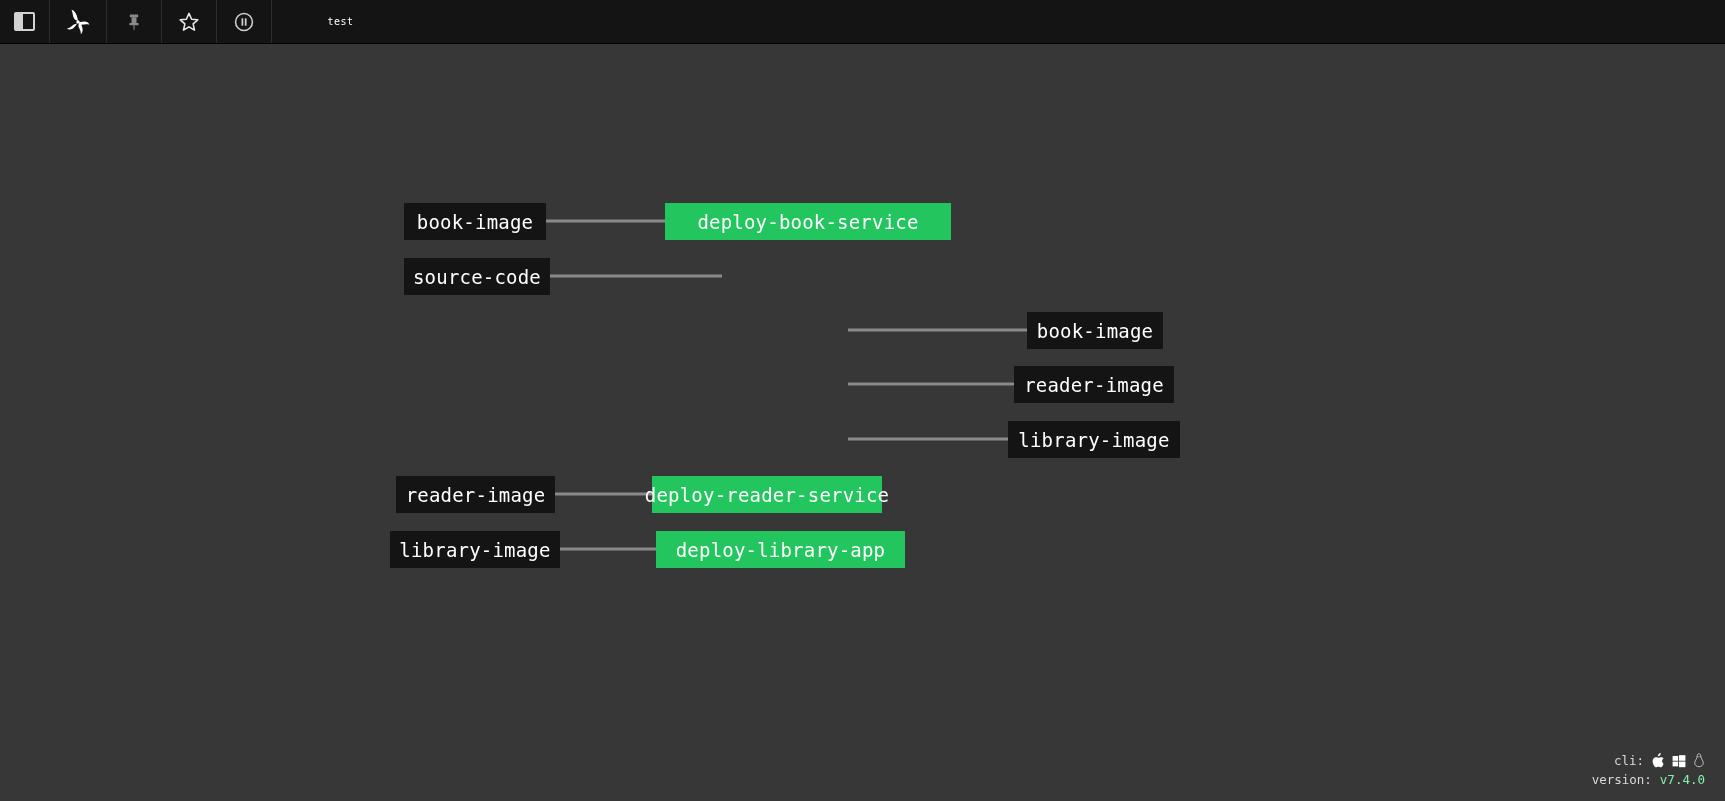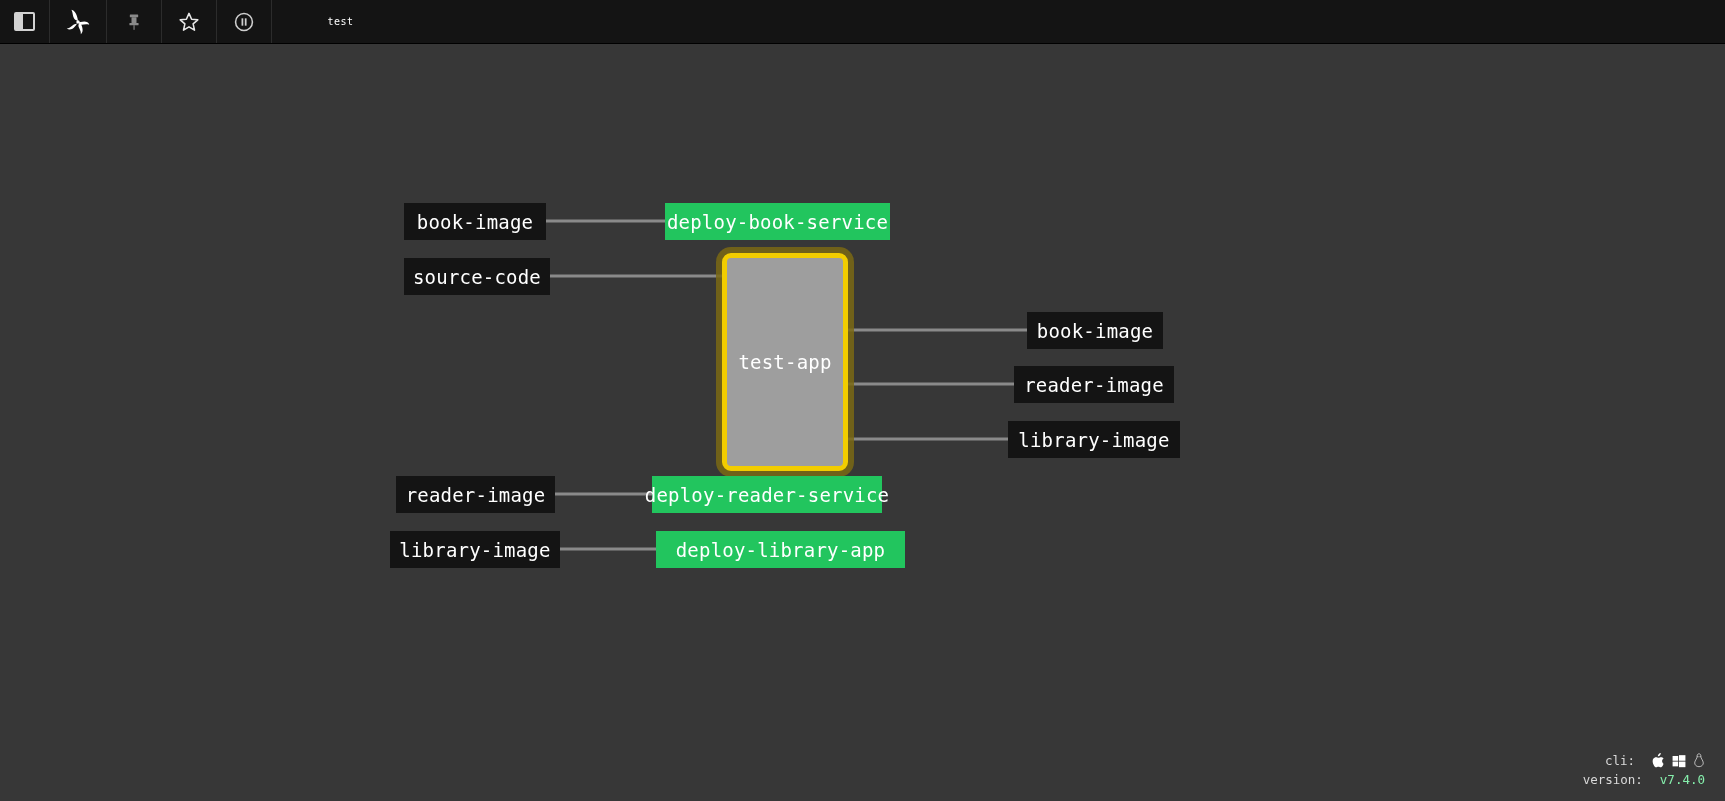--- a/index.html
+++ b/index.html
@@ -150,21 +150,21 @@
     text-align: right;
     color: #cfcfcf;
     font-size: 12.5px;
     line-height: 19px;
     font-family: "DejaVu Sans Mono", "Liberation Mono", monospace;
   }
   .status-row {
     display: flex;
     align-items: center;
     justify-content: flex-end;
-    gap: 17px;
+    gap: 8px;
     white-space: nowrap;
   }
   .status-key { color: #d9d9d9; }
   .status-val { color: #86efac; }
   .os-icons { display: flex; align-items: center; gap: 7px; }
 </style>
 </head>
 <body>
 
 <div id="app">
@@ -227,29 +227,26 @@
           <line x1="546" y1="177" x2="665" y2="177"></line>
           <line x1="550" y1="232" x2="722" y2="232"></line>
           <line x1="848" y1="286" x2="1027" y2="286"></line>
           <line x1="848" y1="340" x2="1014" y2="340"></line>
           <line x1="848" y1="395" x2="1008" y2="395"></line>
           <line x1="555" y1="450" x2="652" y2="450"></line>
           <line x1="560" y1="505" x2="669" y2="505"></line>
         </g>
     </svg>
 
-    <div class="node node-focus" id="focus-node" style="left: 722px; top: 209px; width: 126px; height: 218px;">
-      <span>test-app</span>
-    </div>
 
     <div id="node-layer">
         <div class="node node-dark" style="left: 404px; top: 159px; width: 142px;">
           <span>book-image</span>
         </div>
-        <div class="node node-green" style="left: 665px; top: 159px; width: 225px;">
+        <div class="node node-green" style="left: 665px; top: 159px; width: 286px;">
           <span>deploy-book-service</span>
         </div>
         <div class="node node-dark" style="left: 404px; top: 214px; width: 146px;">
           <span>source-code</span>
         </div>
         <div class="node node-dark" style="left: 1027px; top: 268px; width: 136px;">
           <span>book-image</span>
         </div>
         <div class="node node-dark" style="left: 1014px; top: 322px; width: 160px;">
           <span>reader-image</span>

